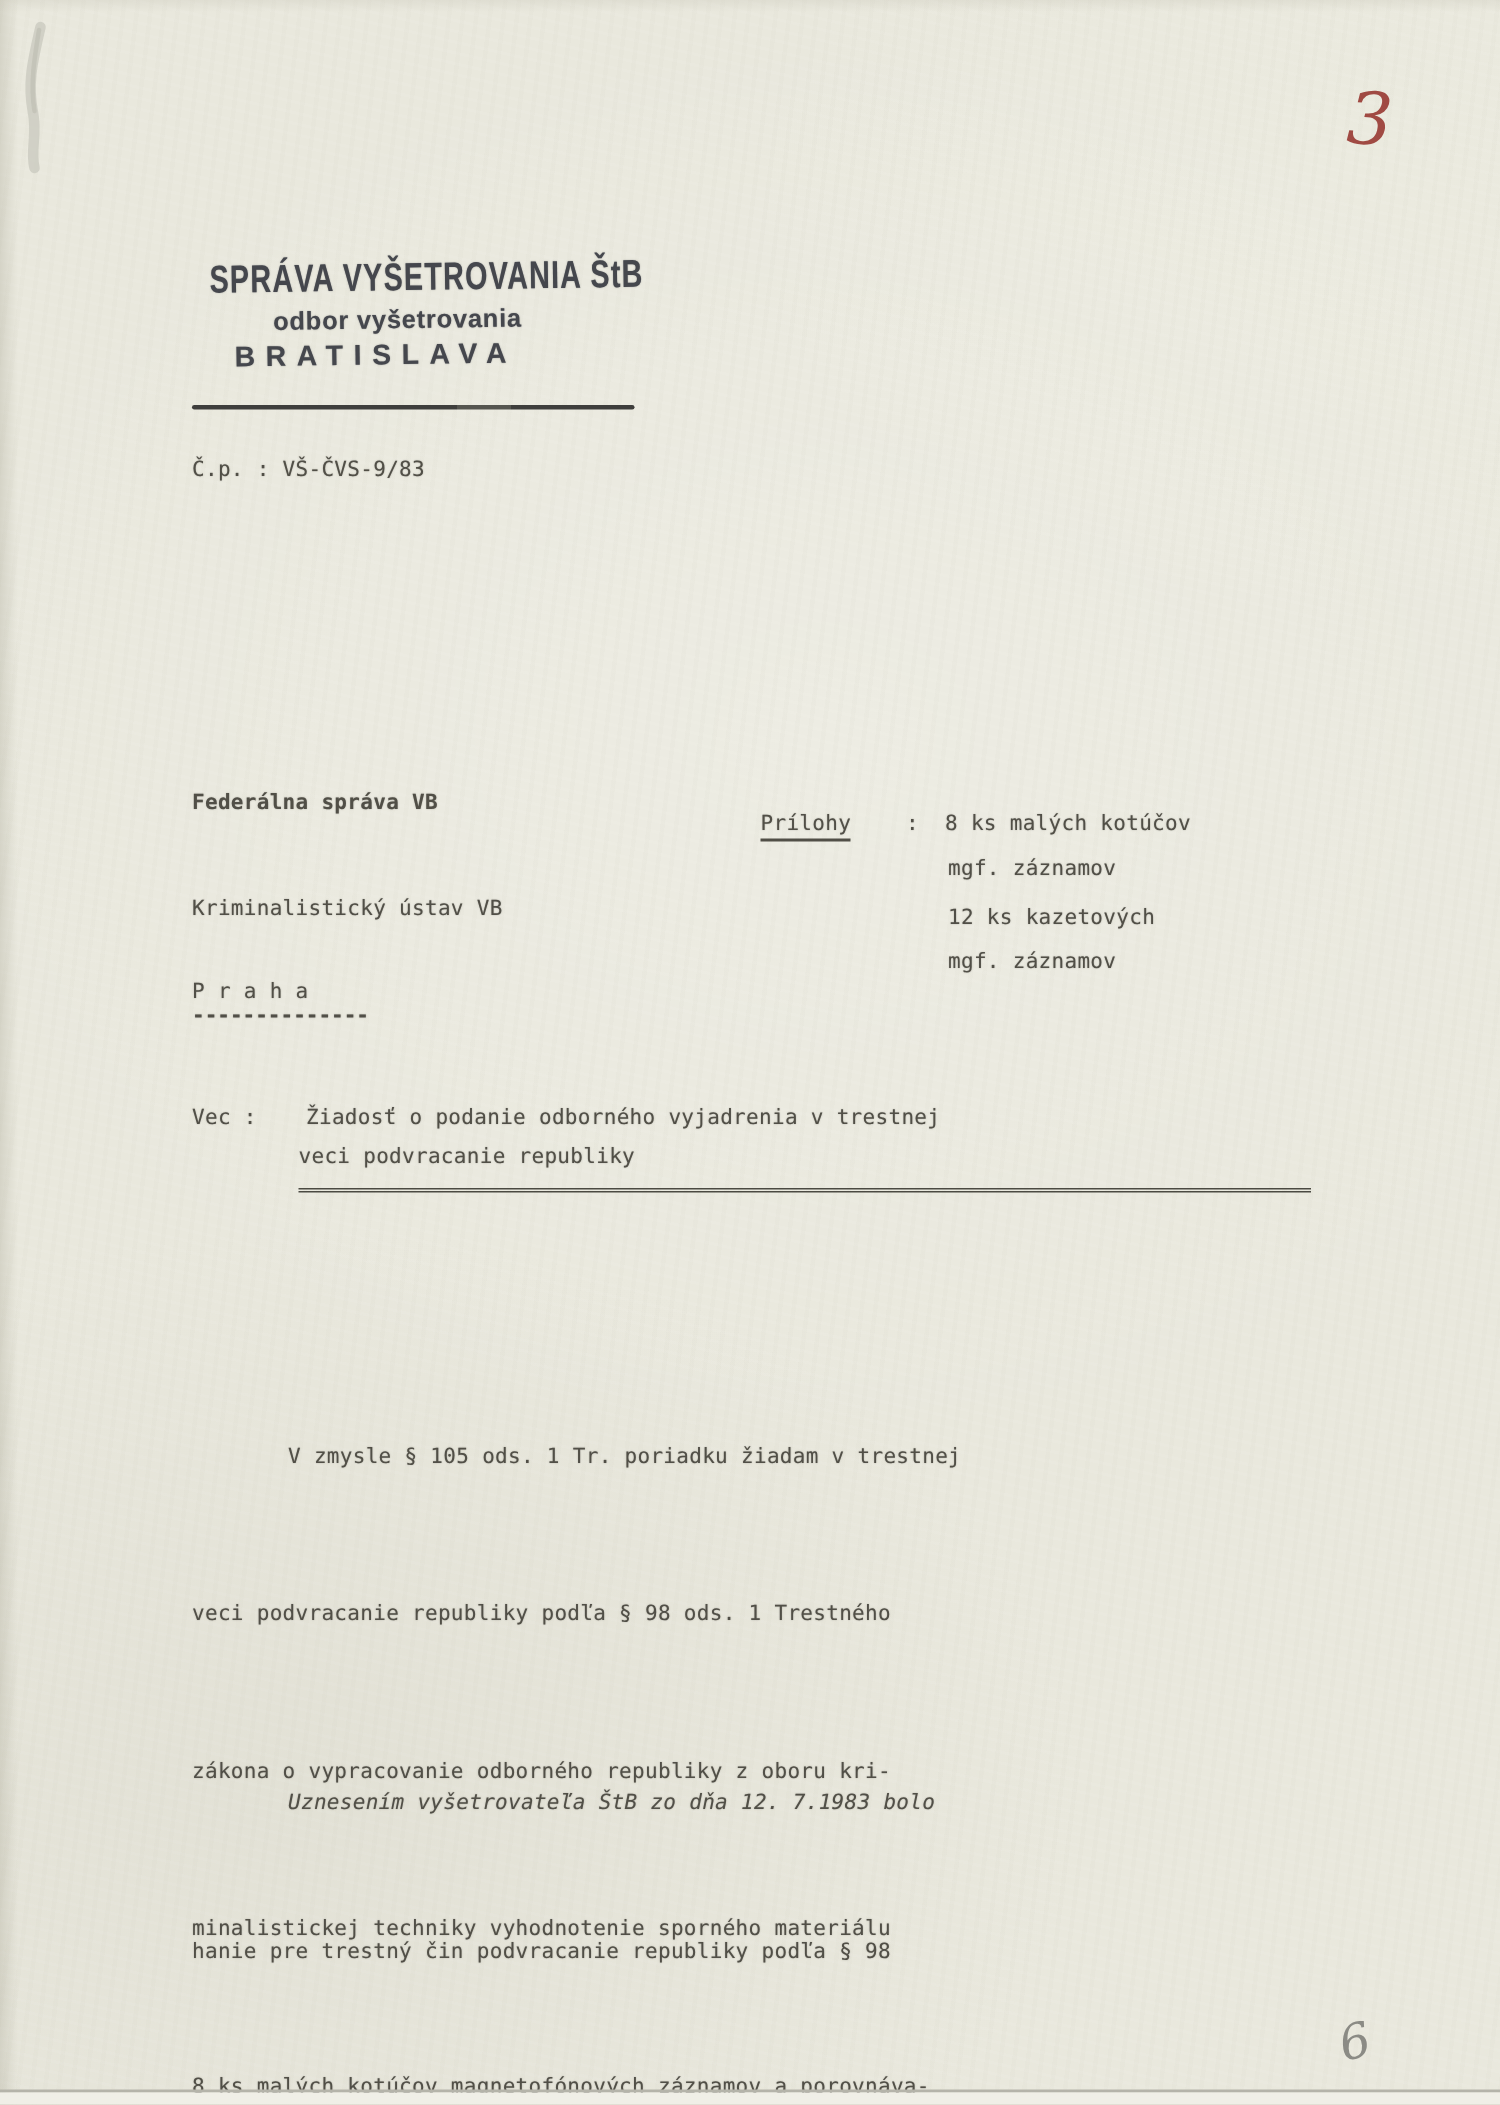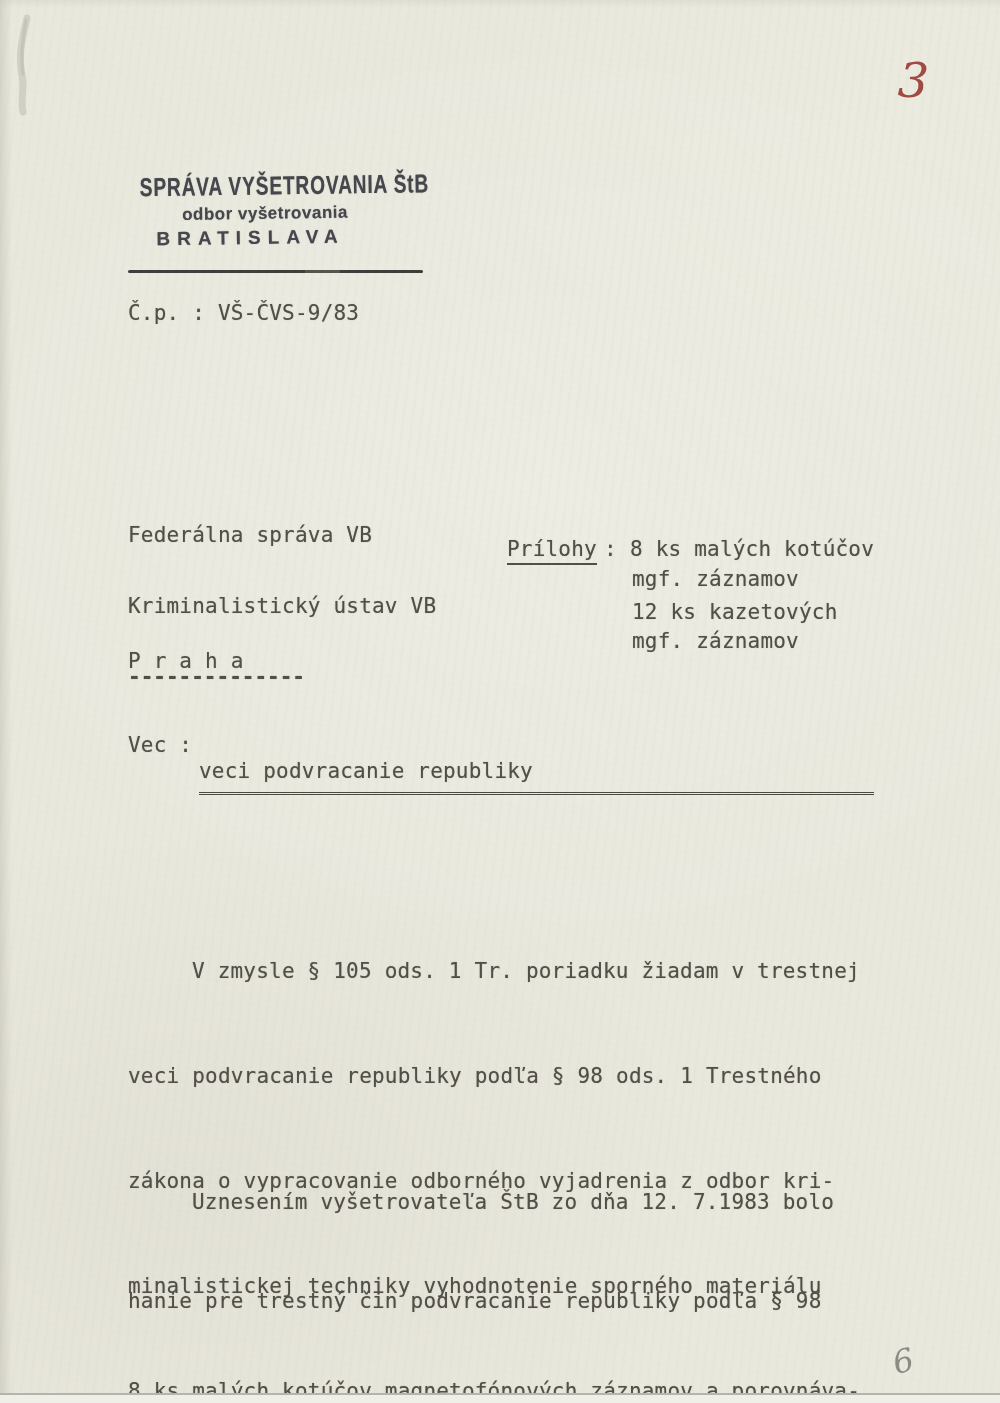--- a/index.html
+++ b/index.html
@@ -41,21 +41,21 @@
     position: absolute; left: 0; top: 1393px; width: 1000px; height: 2px;
     background: #b5b4aa;
   }
   .scan-bottom-paper {
     position: absolute; left: 0; top: 1395px; width: 1000px; height: 8px;
     background: #f0efe7;
   }
 
   .typed {
     position: absolute;
-    font-size: 21px;
+    font-size: 14px;
     line-height: 35px;
     letter-spacing: 0.2px;
     white-space: pre;
     color: #514f47;
     text-shadow: 0 0 1px rgba(81,79,71,0.45);
   }
   .typed div { height: 35px; }
 
   
   .stamp {
@@ -147,48 +147,49 @@
 
   <div class="stamp">
     <div class="stamp-l1">SPRÁVA VYŠETROVANIA ŠtB</div>
     <div class="stamp-l2">odbor vyšetrovania</div>
     <div class="stamp-l3">BRATISLAVA</div>
   </div>
   <div class="stamp-rule"></div>
 
   <div class="typed" style="left:128px; top:296px;">Č.p. : VŠ-ČVS-9/83</div>
 
-  <div class="typed" style="left:128px; top:518px;">Federálna správa VB</div>
+  <div class="typed" style="left:128px; top:518px;font-weight:bold;">Federálna správa VB</div>
   <div class="typed" style="left:128px; top:549px;margin-top:40px;">Kriminalistický ústav VB</div>
 
   <div class="typed" style="left:507px; top:532px;"><span class="underline-word">Prílohy</span></div>
   <div class="typed" style="left:604px; top:532px;">:</div>
   <div class="typed" style="left:630px; top:532px;">8 ks malých kotúčov</div>
   <div class="typed" style="left:632px; top:562px;">mgf. záznamov</div>
   <div class="typed" style="left:632px; top:595px;">12 ks kazetových</div>
   <div class="typed" style="left:632px; top:624px;">mgf. záznamov</div>
 
   <div class="typed" style="left:128px; top:644px;">P r a h a</div>
   <div class="typed bold-dashes" style="left:128px; top:660px;">--------------</div>
 
   <div class="typed" style="left:128px; top:728px;">Vec :</div>
+  <div class="typed" style="left:204px; top:728px;">Žiadosť o podanie odborného vyjadrenia v trestnej</div>
   <div class="typed" style="left:163px; top:754px;"><span class="subject-line2" style="display:inline-block; width:675px;">veci podvracanie republiky</span></div>
 
   <div class="typed" style="left:128px; top:884px; width:740px;">
     <div style="text-indent:64px;">V zmysle § 105 ods. 1 Tr. poriadku žiadam v trestnej</div>
     <div>veci podvracanie republiky podľa § 98 ods. 1 Trestného</div>
-    <div>zákona o vypracovanie odborného vyjadrenia z odbor kri-</div>
+    <div>zákona o vypracovanie odborného republiky z oboru kri-</div>
     <div>minalistickej techniky vyhodnotenie sporného materiálu</div>
     <div>8 ks malých kotúčov magnetofónových záznamov a porovnáva-</div>
     
     
   </div>
 
   <div class="typed" style="left:128px; top:1120px; width:740px; line-height:33px;">
-    <div style="height:33px; text-indent:64px;">Uznesením vyšetrovateľa ŠtB zo dňa 12. 7.1983 bolo</div>
+    <div style="height:33px; text-indent:64px;font-style:italic;">Uznesením vyšetrovateľa ŠtB zo dňa 12. 7.1983 bolo</div>
     <div style="height:33px;">hanie pre trestný čin podvracanie republiky podľa § 98</div>
     
     
     
     
     
   </div>
 
   <div class="hand-pencil">6</div>
 

